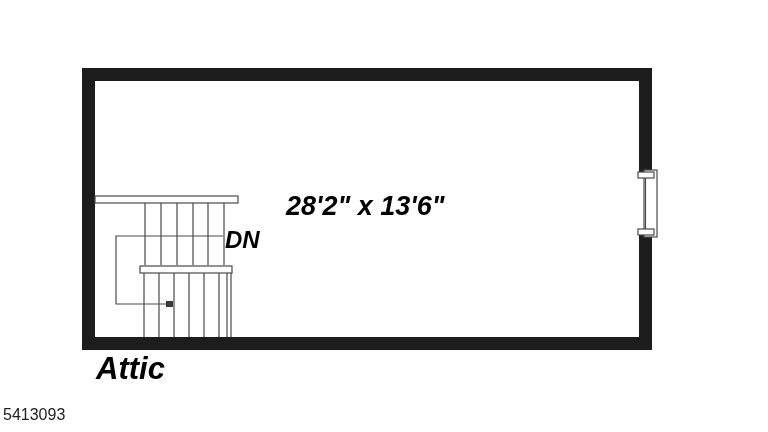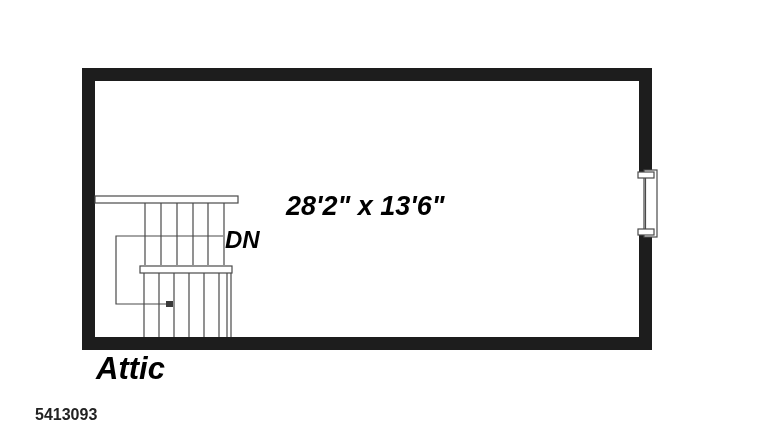--- a/index.html
+++ b/index.html
@@ -12,21 +12,21 @@
     position:absolute; left:82px; top:68px; width:570px; height:282px;
     border:13px solid #1d1d1d; box-sizing:border-box; background:#ffffff;
   }
   
   .linework { position:absolute; left:0; top:0; width:768px; height:432px; }
   .label { position:absolute; color:#000000; white-space:nowrap; }
   .lbl-bold-italic { font-weight:bold; font-style:italic; }
   #dim-label   { left:286px; top:191px; font-size:27px; }
   #dn-label    { left:225px; top:218px; font-size:24px;margin-top:8px; }
   #room-label  { left:79px;  top:351px; font-size:31px;margin-left:17px; }
-  #listing-id  { left:3px;   top:406px; font-size:16px; font-weight:bold; color:#222;margin-left:32px; }
+  #listing-id  { left:3px;   top:406px; font-size:16px; font-weight:normal; color:#222; }
 </style>
 </head>
 <body>
 
 <div id="stage">
 
   <div class="walls"></div>
 
   <svg class="linework" width="768" height="432" viewBox="0 0 768 432">
 

